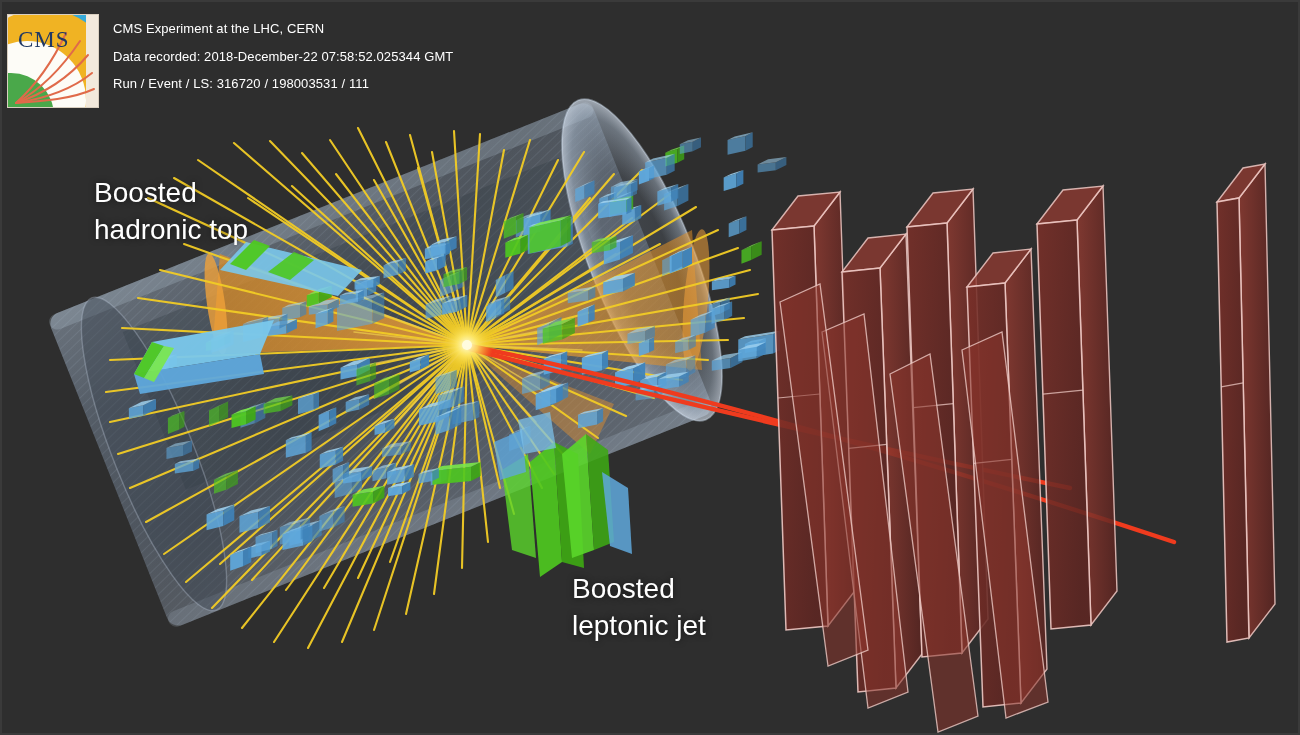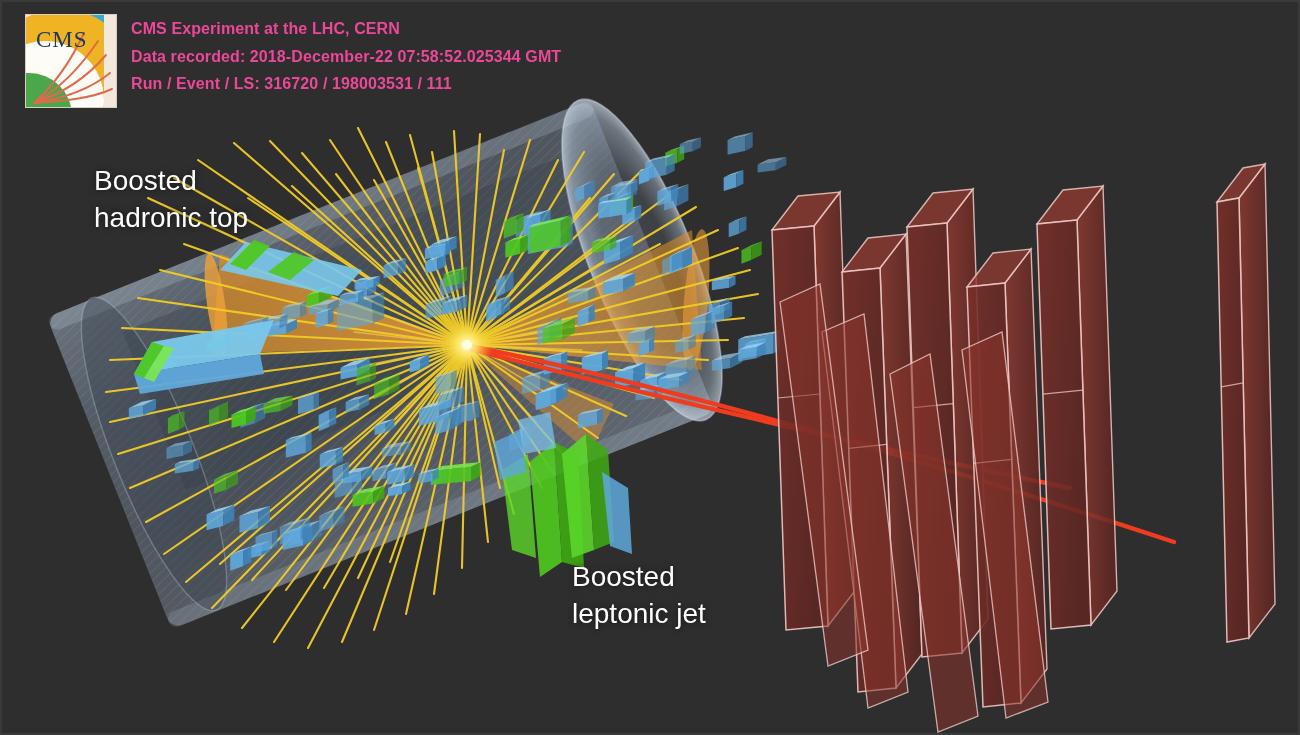--- a/index.html
+++ b/index.html
@@ -10,21 +10,21 @@
     position:relative;
     width:1300px;height:735px;
     background:#2e2e2e;
     overflow:hidden;
     box-sizing:border-box;
     border:2px solid #3a3a3a;
   }
 
   
   #header{
-    position:absolute;left:23px;top:12px;
+    position:absolute;left:5px;top:12px;
     display:flex;align-items:flex-start;gap:14px;
     z-index:60;
   }
   #cms-logo{
     width:90px;height:92px;
     position:relative;overflow:hidden;
     background:#f2e9dc;
     border:1px solid #d9cfc0;
     flex:0 0 auto;
   }
@@ -45,29 +45,30 @@
     position:absolute;right:0;top:0;width:12px;height:92px;background:#f2e9dc;
   }
   #cms-logo svg{position:absolute;left:0;top:0;width:90px;height:92px;}
   #logo-text{
     position:absolute;left:10px;top:12px;
     font-family:"Liberation Serif","DejaVu Serif",serif;
     font-size:23px;letter-spacing:1px;color:#1f3864;
   }
   #header-lines{padding-top:1px;}
   #header-lines div{
-    color:#ec4899;font-size:16px;line-height:27.5px;
-    white-space:nowrap;letter-spacing:.1px;font-weight:bold;
+    color:#ffffff;font-size:13px;line-height:27.5px;
+    white-space:nowrap;letter-spacing:.1px;
   }
 
   
   .annot{
     position:absolute;z-index:55;color:#ffffff;
     font-size:28px;line-height:37px;white-space:pre-line;
     text-shadow:0 0 6px rgba(0,0,0,.55);
+    margin-top:12px;
   }
   #annot-hadronic{left:92px;top:160px;}
   #annot-leptonic{left:570px;top:556px;}
 
   
   #scene{position:absolute;left:0;top:0;width:1300px;height:735px;z-index:10;}
 </style>
 </head>
 <body>
 

